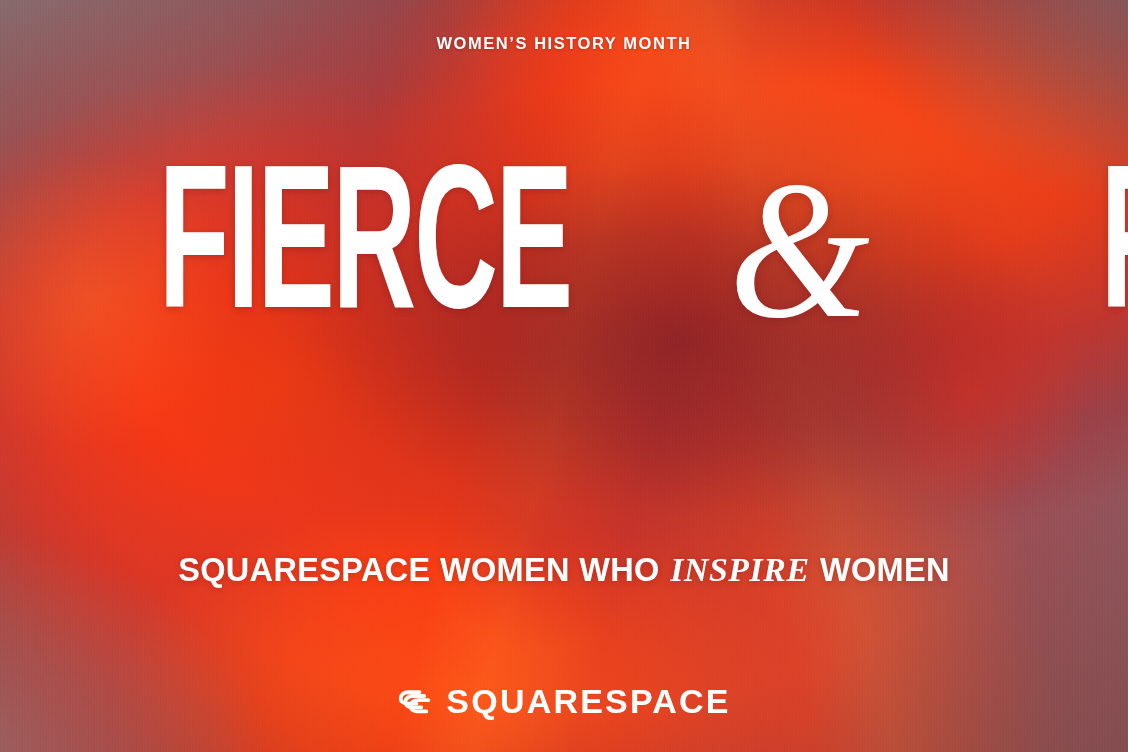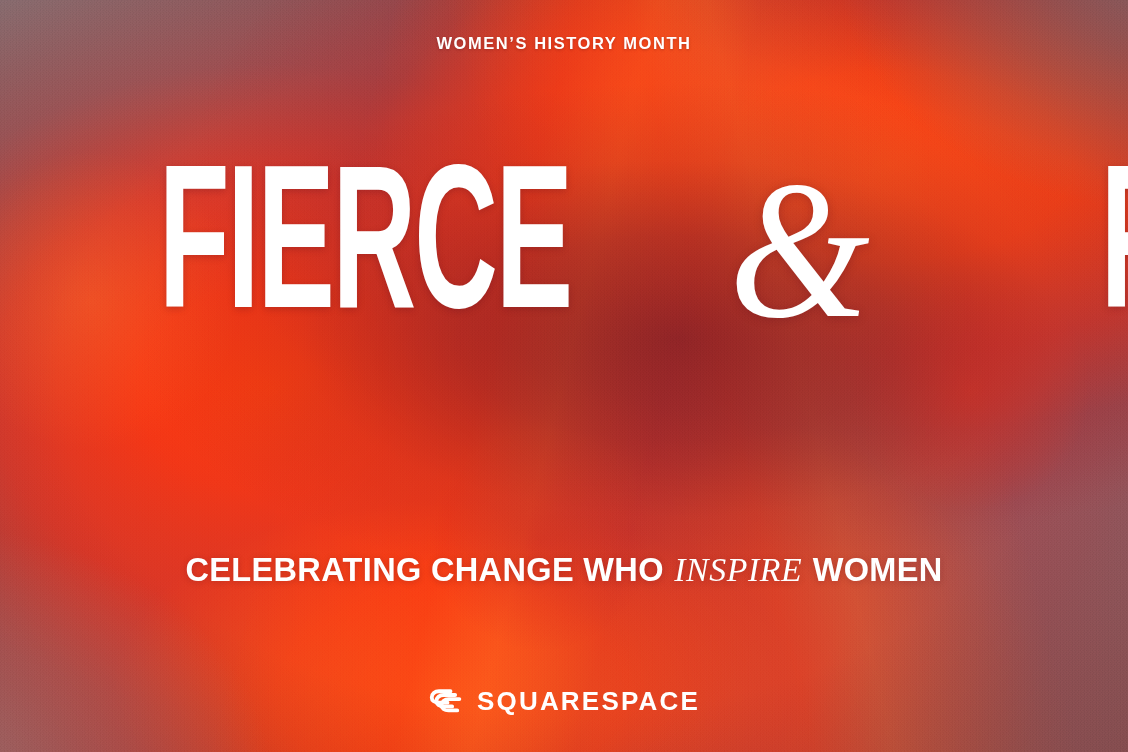--- a/index.html
+++ b/index.html
@@ -222,36 +222,36 @@
     color:#ffffff;
     font-size:32.5px;
     font-weight:bold;
     letter-spacing:0.35px;
     white-space:nowrap;
     text-shadow:0 1px 6px rgba(92,16,28,0.26);
   }
   .subtitle .em{
     font-family:"Liberation Serif","DejaVu Serif", serif;
     font-style:italic;
-    font-weight:normal;
+    font-weight:bold;
     font-size:1.04em;
     letter-spacing:0.6px;
     padding:0 1px;
   }
 
   
   .logo-lockup{
     position:absolute; top:684px; left:0; right:0;
     display:flex; align-items:center; justify-content:center;
     gap:13px;
   }
   .logo-mark{ width:36px; height:34px; display:block; flex:none; }
   .logo-word{
     color:#ffffff;
-    font-size:26px;
+    font-size:34px;
     font-weight:bold;
     letter-spacing:2.2px;
     line-height:1;
     padding-bottom:1px;
   }
 </style>
 </head>
 <body>
 
 <div class="poster">
@@ -276,21 +276,21 @@
   <div class="content">
 
     <div class="eyebrow">WOMEN’S HISTORY MONTH</div>
 
     <div class="headline hl-line1">
       <span class="cond">FIERCE</span><span class="amp">&amp;</span><span class="cond">FEARLESS</span>
     </div>
 
 
     <div class="subtitle">
-      <span>CELEBRATING CHANGE WHO </span><span class="em">INSPIRE</span><span> WOMEN</span>
+      <span>SQUARESPACE WOMEN WHO </span><span class="em">INSPIRE</span><span> WOMEN</span>
     </div>
 
     <div class="logo-lockup">
       <svg class="logo-mark" viewBox="0 0 48 44" aria-hidden="true">
         <g fill="none" stroke="#ffffff" stroke-width="5.1" stroke-linecap="round" stroke-linejoin="round">
           <path d="M30.0 9.0 L14.6 9.0 C9.1 9.0 5.0 12.6 5.0 17.2 C5.0 21.6 9.0 24.2 14.2 24.2 L26.0 24.2"></path>
           <path d="M36.2 14.0 L20.8 14.0 C15.3 14.0 11.2 17.6 11.2 22.2 C11.2 26.6 15.2 29.2 20.4 29.2 L32.2 29.2"></path>
           <path d="M41.8 19.4 L27.6 19.4 C22.1 19.4 18.0 23.0 18.0 27.6 C18.0 32.0 22.0 34.6 27.2 34.6 L39.0 34.6"></path>
         </g>
       </svg>

